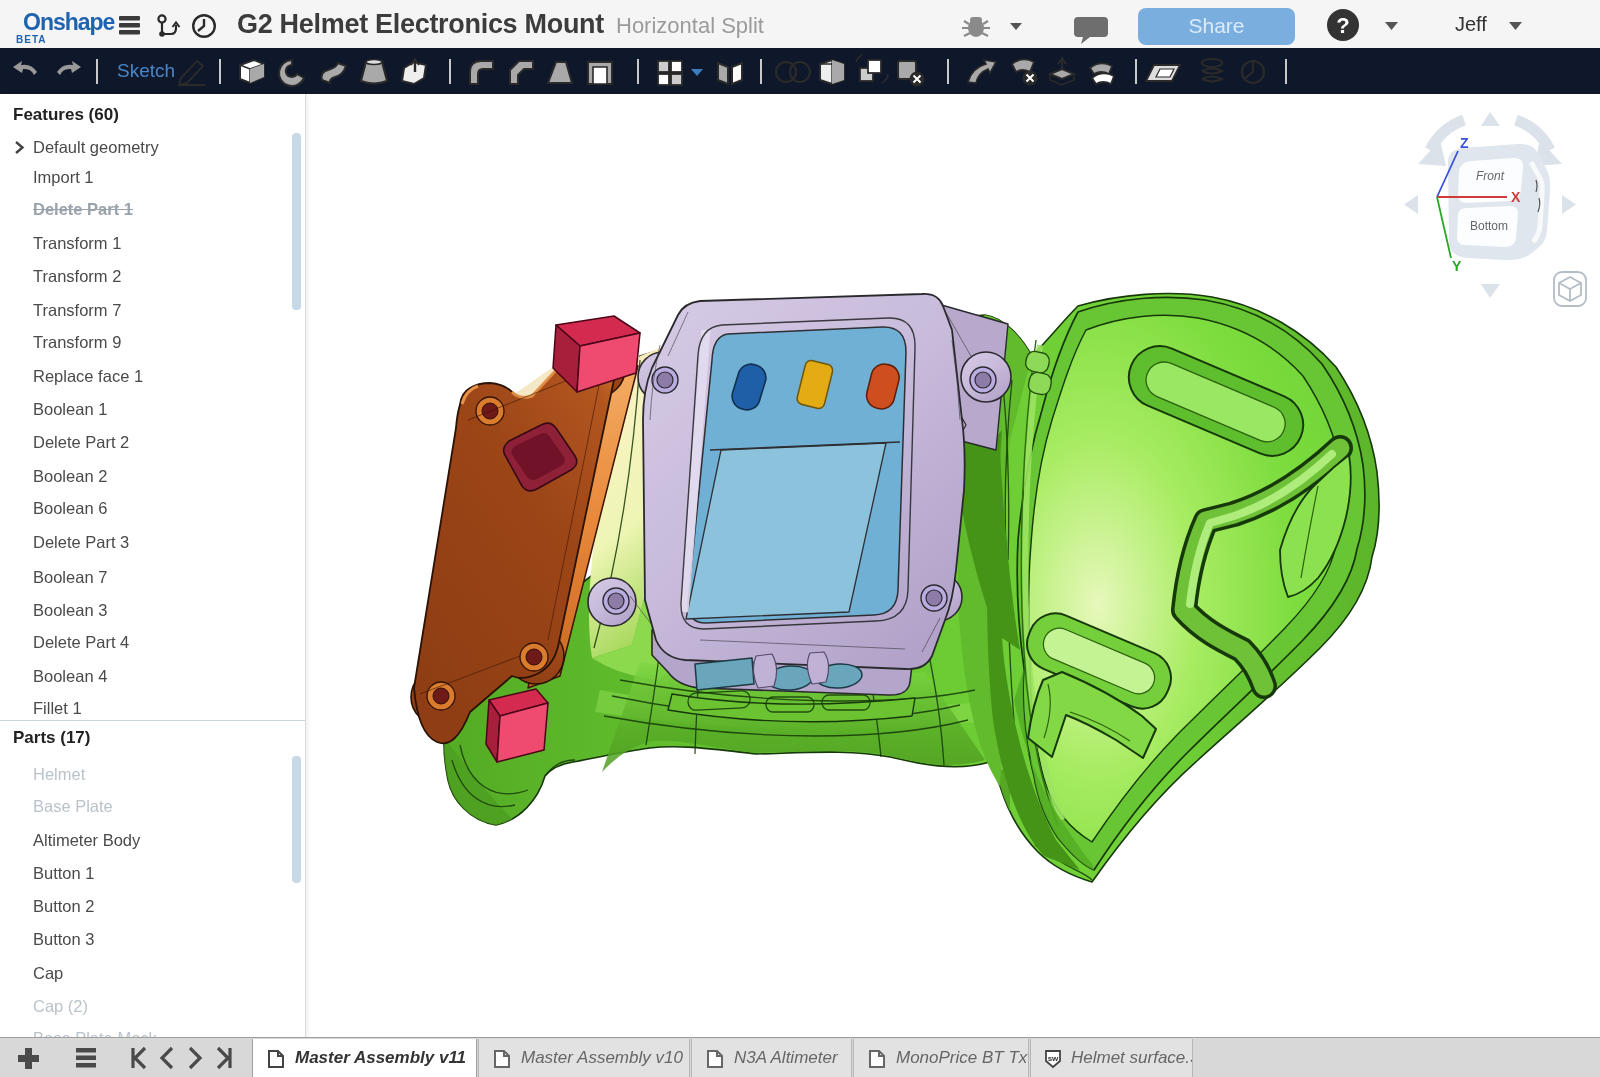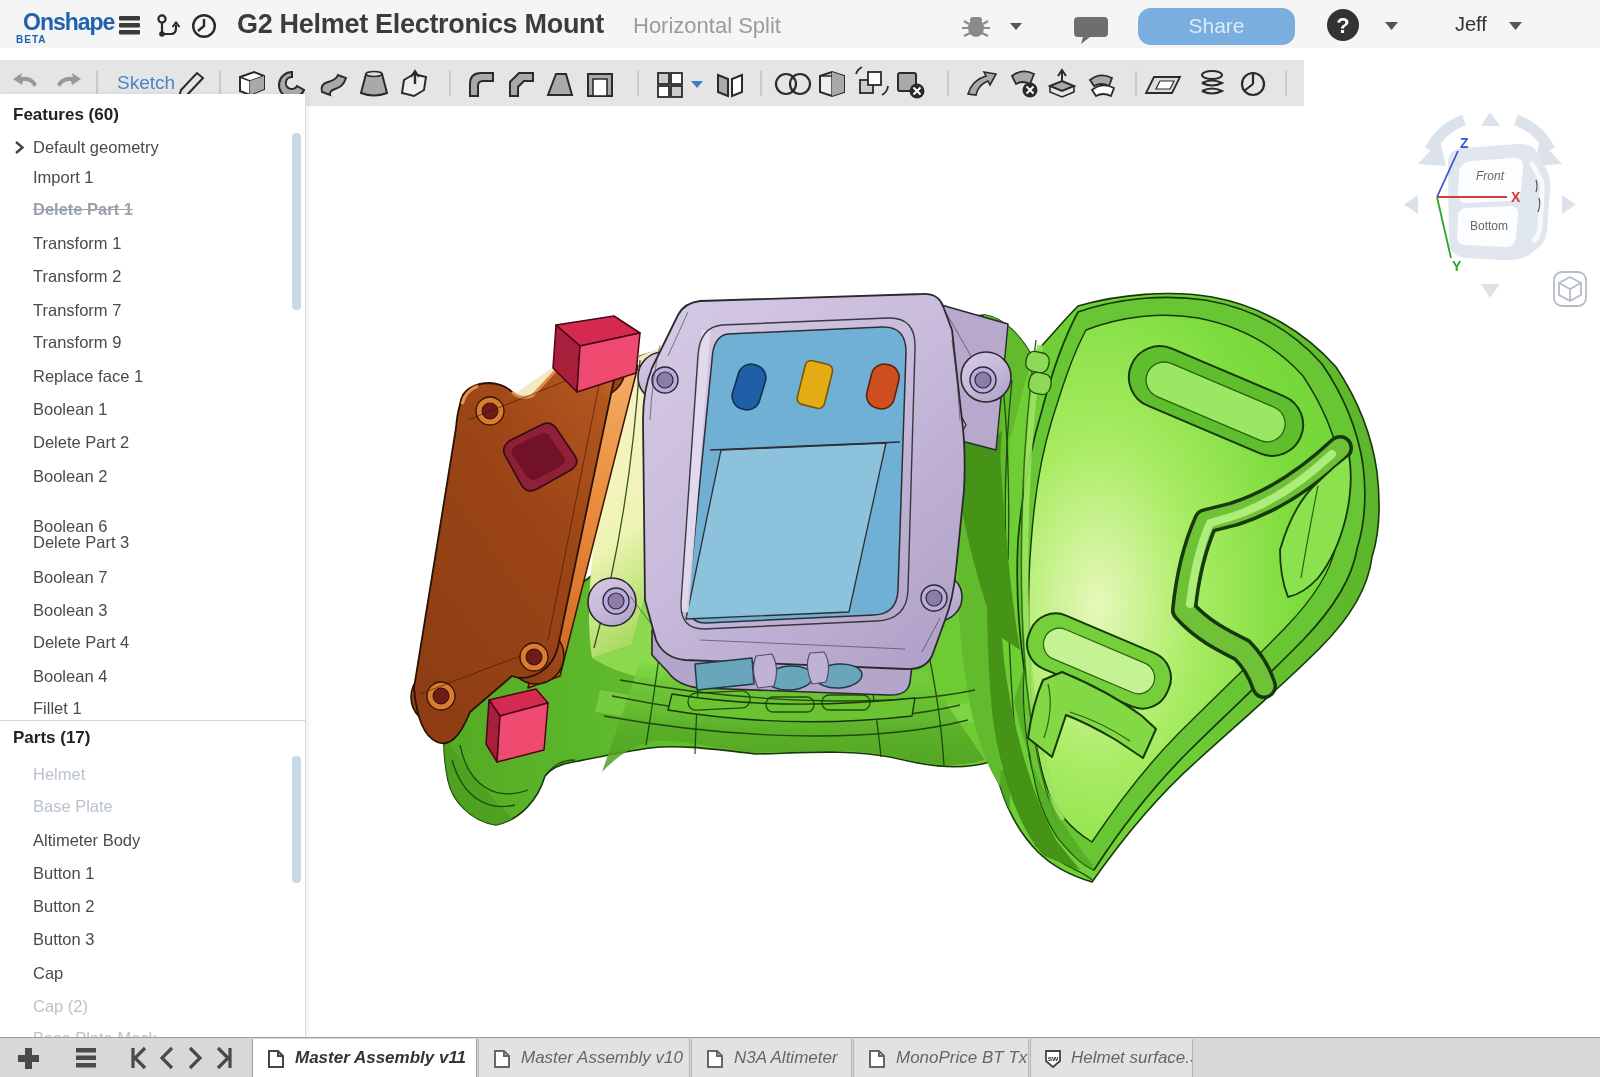--- a/index.html
+++ b/index.html
@@ -5,27 +5,27 @@
 * { margin:0; padding:0; box-sizing:border-box; }
 html,body { width:1600px; height:1077px; overflow:hidden; background:#fff;
   font-family:"Liberation Sans", sans-serif; }
 #page { position:relative; width:1600px; height:1077px; }
 
 
 #topbar { position:absolute; left:0; top:0; width:1600px; height:48px; background:#f5f5f6; }
 #logo { position:absolute; left:23px; top:9px; color:#1f62ad; font-weight:bold; font-size:23px; letter-spacing:-1px; }
 #beta { position:absolute; left:16px; top:34px; color:#1f62ad; font-weight:bold; font-size:10px; letter-spacing:1px; }
 #doctitle { position:absolute; left:237px; top:9px; font-size:27px; font-weight:bold; color:#3c3c3c; letter-spacing:-0.3px; }
-#docsub { position:absolute; left:633px; top:13px; font-size:22px; color:#9b9b9b; }
-#sharebtn { position:absolute; left:1138px; top:8px; width:157px; height:37px; background:#7aaede; border-radius:13px; color:#dcebf8; font-size:21px; text-align:center; line-height:36px; }
+#docsub { position:absolute; left:616px; top:13px; font-size:22px; color:#9b9b9b; }
+#sharebtn { position:absolute; left:1138px; top:8px; width:157px; height:37px; background:#7aaede; border-radius:8px; color:#dcebf8; font-size:21px; text-align:center; line-height:36px; }
 #jeff { position:absolute; left:1455px; top:13px; font-size:20px; color:#333; }
 #topicons { position:absolute; left:0; top:0; }
 
 
-#toolbar { position:absolute; left:0; top:60px; width:1304px; height:46px; background:#e5e5e5; }
+#toolbar { position:absolute; left:0; top:48px; width:1600px; height:46px; background:#0f172a; }
 #sketchlbl { position:absolute; left:117px; top:12px; color:#4a86c5; font-size:19px; }
 #tbicons { position:absolute; left:0; top:0; }
 
 
 #sidebar { position:absolute; left:0; top:94px; width:306px; height:943px; background:#fff;
   border-right:1px solid #d5dade; box-shadow:2px 0 5px rgba(0,0,0,0.07); }
 .sb-h { position:absolute; left:13px; font-size:17px; font-weight:bold; color:#222; }
 .sb-i { position:absolute; left:33px; font-size:16.5px; color:#4a4a4a; white-space:nowrap; }
 .sb-gray { color:#bac3cb; }
 .sb-strike { color:#9aa3ab; text-decoration:line-through;font-weight:bold; }
@@ -542,21 +542,21 @@
   <div class="sb-i" style="top:74px">Import 1</div>
   <div class="sb-i sb-strike" style="top:106px">Delete Part 1</div>
   <div class="sb-i" style="top:140px">Transform 1</div>
   <div class="sb-i" style="top:173px">Transform 2</div>
   <div class="sb-i" style="top:207px">Transform 7</div>
   <div class="sb-i" style="top:239px">Transform 9</div>
   <div class="sb-i" style="top:273px">Replace face 1</div>
   <div class="sb-i" style="top:306px">Boolean 1</div>
   <div class="sb-i" style="top:339px">Delete Part 2</div>
   <div class="sb-i" style="top:373px">Boolean 2</div>
-  <div class="sb-i" style="top:423px">Boolean 6</div>
+  <div class="sb-i" style="top:405px">Boolean 6</div>
   <div class="sb-i" style="top:439px">Delete Part 3</div>
   <div class="sb-i" style="top:474px">Boolean 7</div>
   <div class="sb-i" style="top:507px">Boolean 3</div>
   <div class="sb-i" style="top:539px">Delete Part 4</div>
   <div class="sb-i" style="top:573px">Boolean 4</div>
   <div class="sb-i" style="top:605px">Fillet 1</div>
   <div id="sb-divider"></div>
   <div class="sb-h" style="top:634px">Parts (17)</div>
   <div class="sb-i sb-gray" style="top:671px">Helmet</div>
   <div class="sb-i sb-gray" style="top:703px">Base Plate</div>

